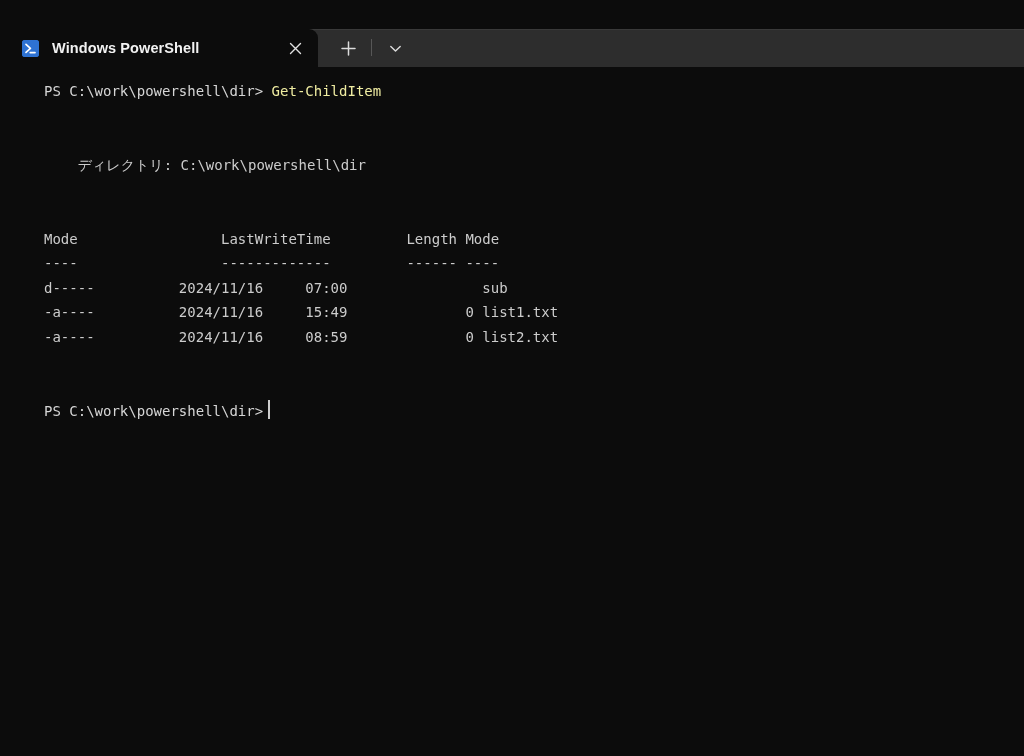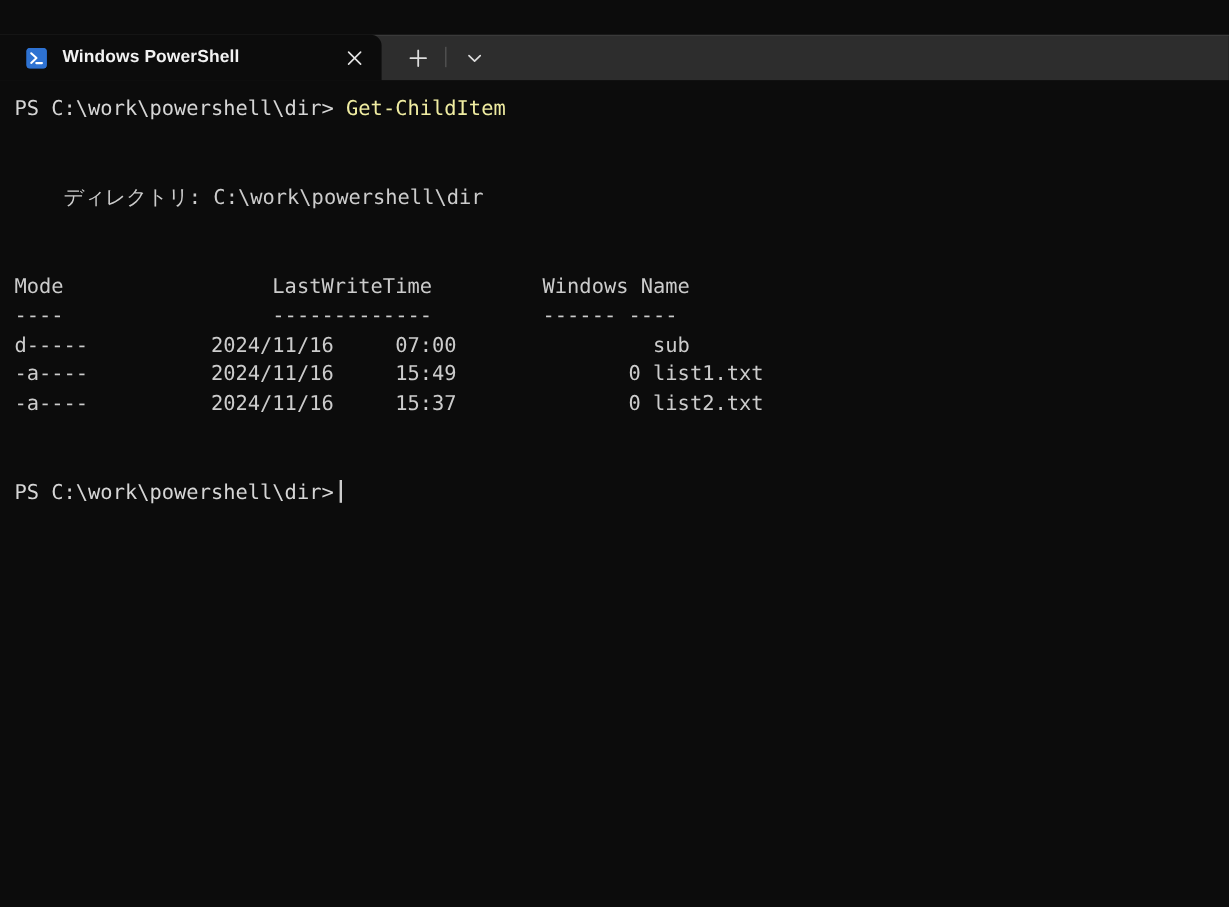--- a/index.html
+++ b/index.html
@@ -114,26 +114,27 @@
     flex: 1 1 auto;
     background: #0c0c0c;
     position: relative;
     overflow: hidden;
     padding: 12px 0 0 12px;
     box-sizing: border-box;
   }
 
   .line {
     font-family: "DejaVu Sans Mono", monospace;
-    font-size: 17px;
+    font-size: 14px;
     line-height: 24.6px;
     color: #cccccc;
     white-space: pre;
     height: 24.6px;
     letter-spacing: 0px;
+    margin-left: 32px;
   }
   .line.blank { color: transparent; }
 
   .tok-prompt { color: #d6d6d6; }
   .tok-cmd    { color: #f0eda2; }
   .tok-plain  { color: #cccccc; }
 
   .cursor {
     display: inline-block;
     width: 2px;
@@ -190,26 +191,26 @@
     <div class="line"><span class="tok-prompt">PS C:\work\powershell\dir&gt;</span><span class="tok-plain"> </span><span class="tok-cmd">Get-ChildItem</span></div>
 
     <div class="line blank"> </div>
     <div class="line blank"> </div>
 
     <div class="line">    ディレクトリ: C:\work\powershell\dir</div>
 
     <div class="line blank"> </div>
     <div class="line blank"> </div>
 
-    <div class="line">Mode                 LastWriteTime         Windows Name</div>
+    <div class="line">Mode                 LastWriteTime         Length Mode</div>
     <div class="line">----                 -------------         ------ ----</div>
 
     <div class="line">d-----          2024/11/16     07:00                sub</div>
     <div class="line">-a----          2024/11/16     15:49              0 list1.txt</div>
-    <div class="line">-a----          2024/11/16     15:37              0 list2.txt</div>
+    <div class="line">-a----          2024/11/16     08:59              0 list2.txt</div>
 
     <div class="line blank"> </div>
     <div class="line blank"> </div>
 
     <div class="line"><span class="tok-prompt">PS C:\work\powershell\dir&gt;</span><span class="cursor"></span></div>
 
   </div>
 </div>
 
 </body></html>

